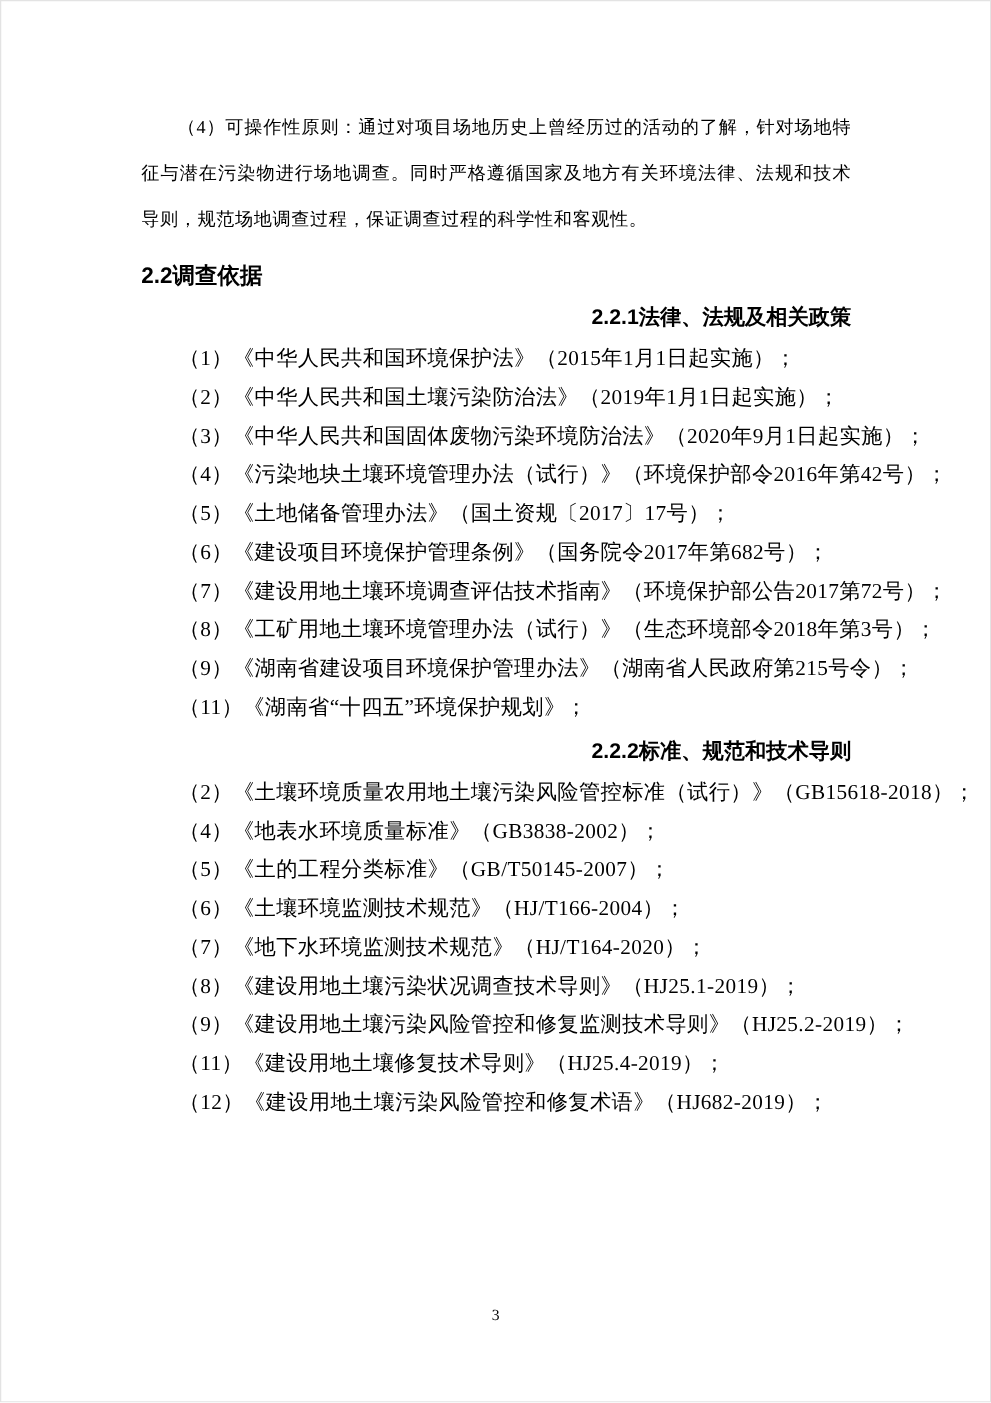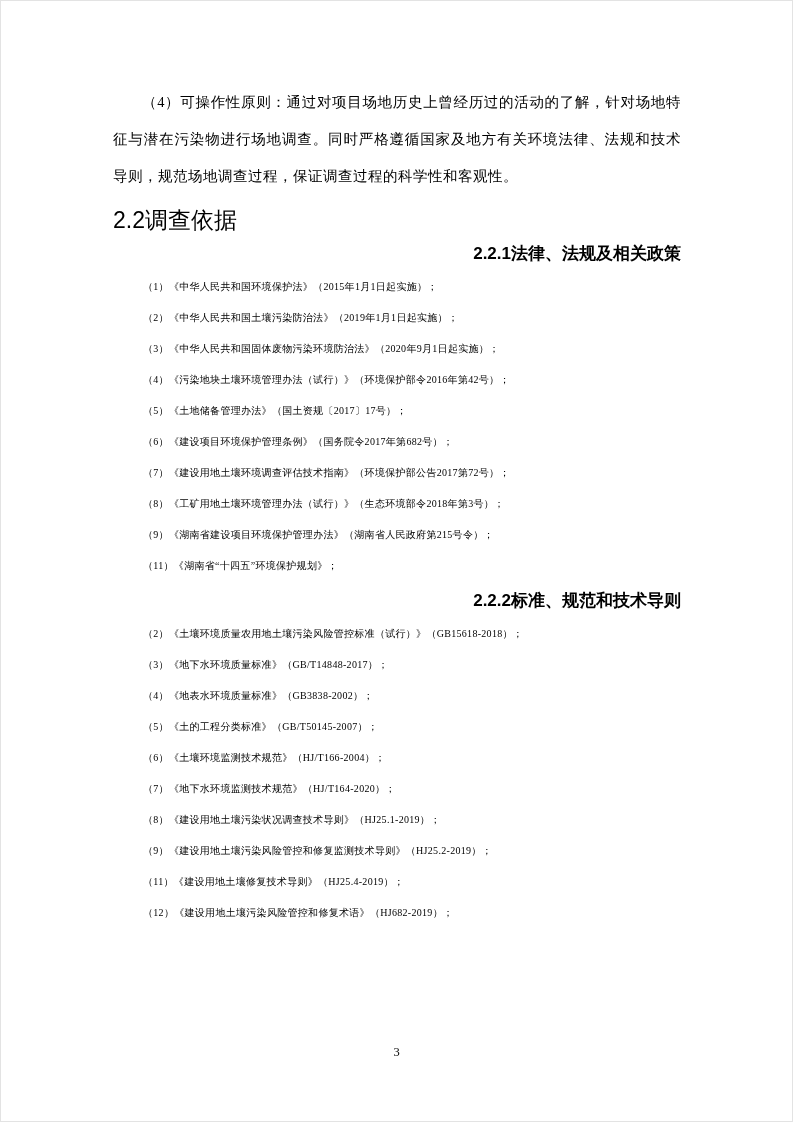--- a/index.html
+++ b/index.html
@@ -23,39 +23,39 @@
     margin: 0;
     font-size: 14.5px;
     line-height: 37px;
     text-indent: 2em;
     text-align: justify;
     letter-spacing: 0.5px;
   }
   h2.sec-title {
     margin: 11px 0 0 0;
     font-family: "Liberation Sans", "DejaVu Sans", sans-serif;
-    font-size: 23px;
-    font-weight: normal;
+    font-size: 18px;
+    font-weight: bold;
     line-height: 28px;
   }
   h3.sub-title {
     margin: 7px 0 4px 0;
     font-family: "Liberation Sans", "DejaVu Sans", sans-serif;
     font-size: 17px;
     font-weight: bold;
     line-height: 26px;
     text-align: right;
   }
   .list {
     margin: 0 0 4px 0;
   }
   .item {
     margin: 0;
     padding-left: 30px;
-    font-size: 10px;
+    font-size: 17px;
     line-height: 31px;
     letter-spacing: 0.3px;
     white-space: nowrap;
   }
   .page-number {
     position: absolute;
     left: 0;
     right: 0;
     bottom: 62px;
     text-align: center;
@@ -84,21 +84,20 @@
     <p class="item">（7）《建设用地土壤环境调查评估技术指南》（环境保护部公告2017第72号）；</p>
     <p class="item">（8）《工矿用地土壤环境管理办法（试行）》（生态环境部令2018年第3号）；</p>
     <p class="item">（9）《湖南省建设项目环境保护管理办法》（湖南省人民政府第215号令）；</p>
     <p class="item">（11）《湖南省“十四五”环境保护规划》；</p>
   </div>
 
   <h3 class="sub-title">2.2.2标准、规范和技术导则</h3>
 
   <div class="list">
     <p class="item">（2）《土壤环境质量农用地土壤污染风险管控标准（试行）》（GB15618-2018）；</p>
-    <p class="item">（3）《地下水环境质量标准》（GB/T14848-2017）；</p>
     <p class="item">（4）《地表水环境质量标准》（GB3838-2002）；</p>
     <p class="item">（5）《土的工程分类标准》（GB/T50145-2007）；</p>
     <p class="item">（6）《土壤环境监测技术规范》（HJ/T166-2004）；</p>
     <p class="item">（7）《地下水环境监测技术规范》（HJ/T164-2020）；</p>
     <p class="item">（8）《建设用地土壤污染状况调查技术导则》（HJ25.1-2019）；</p>
     <p class="item">（9）《建设用地土壤污染风险管控和修复监测技术导则》（HJ25.2-2019）；</p>
     <p class="item">（11）《建设用地土壤修复技术导则》（HJ25.4-2019）；</p>
     <p class="item">（12）《建设用地土壤污染风险管控和修复术语》（HJ682-2019）；</p>
   </div>
 

